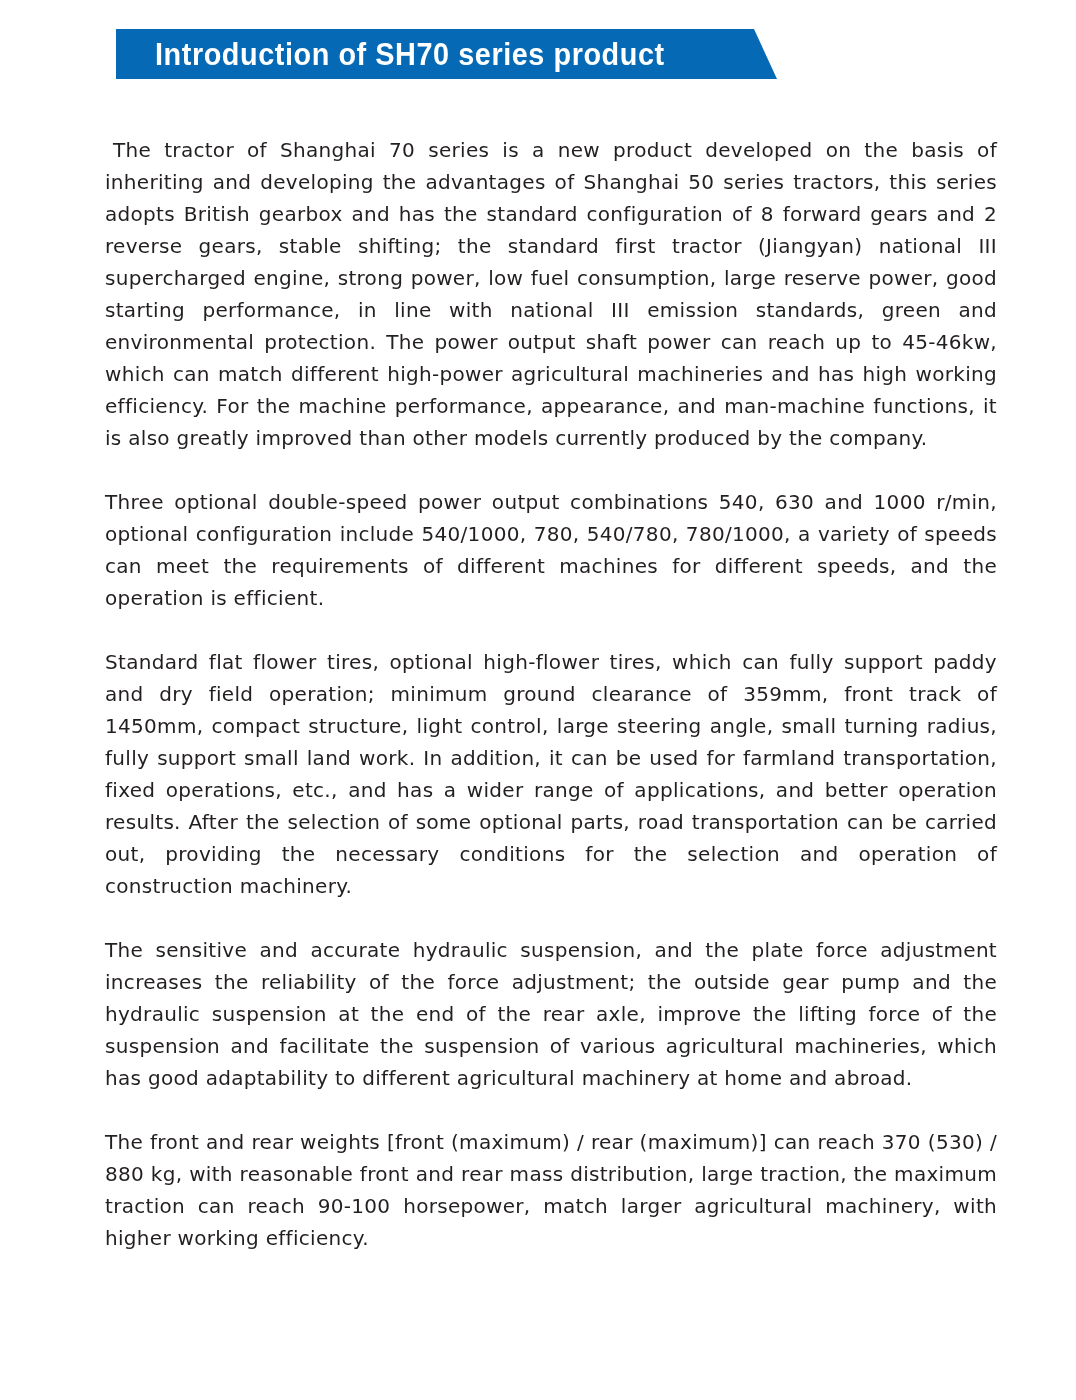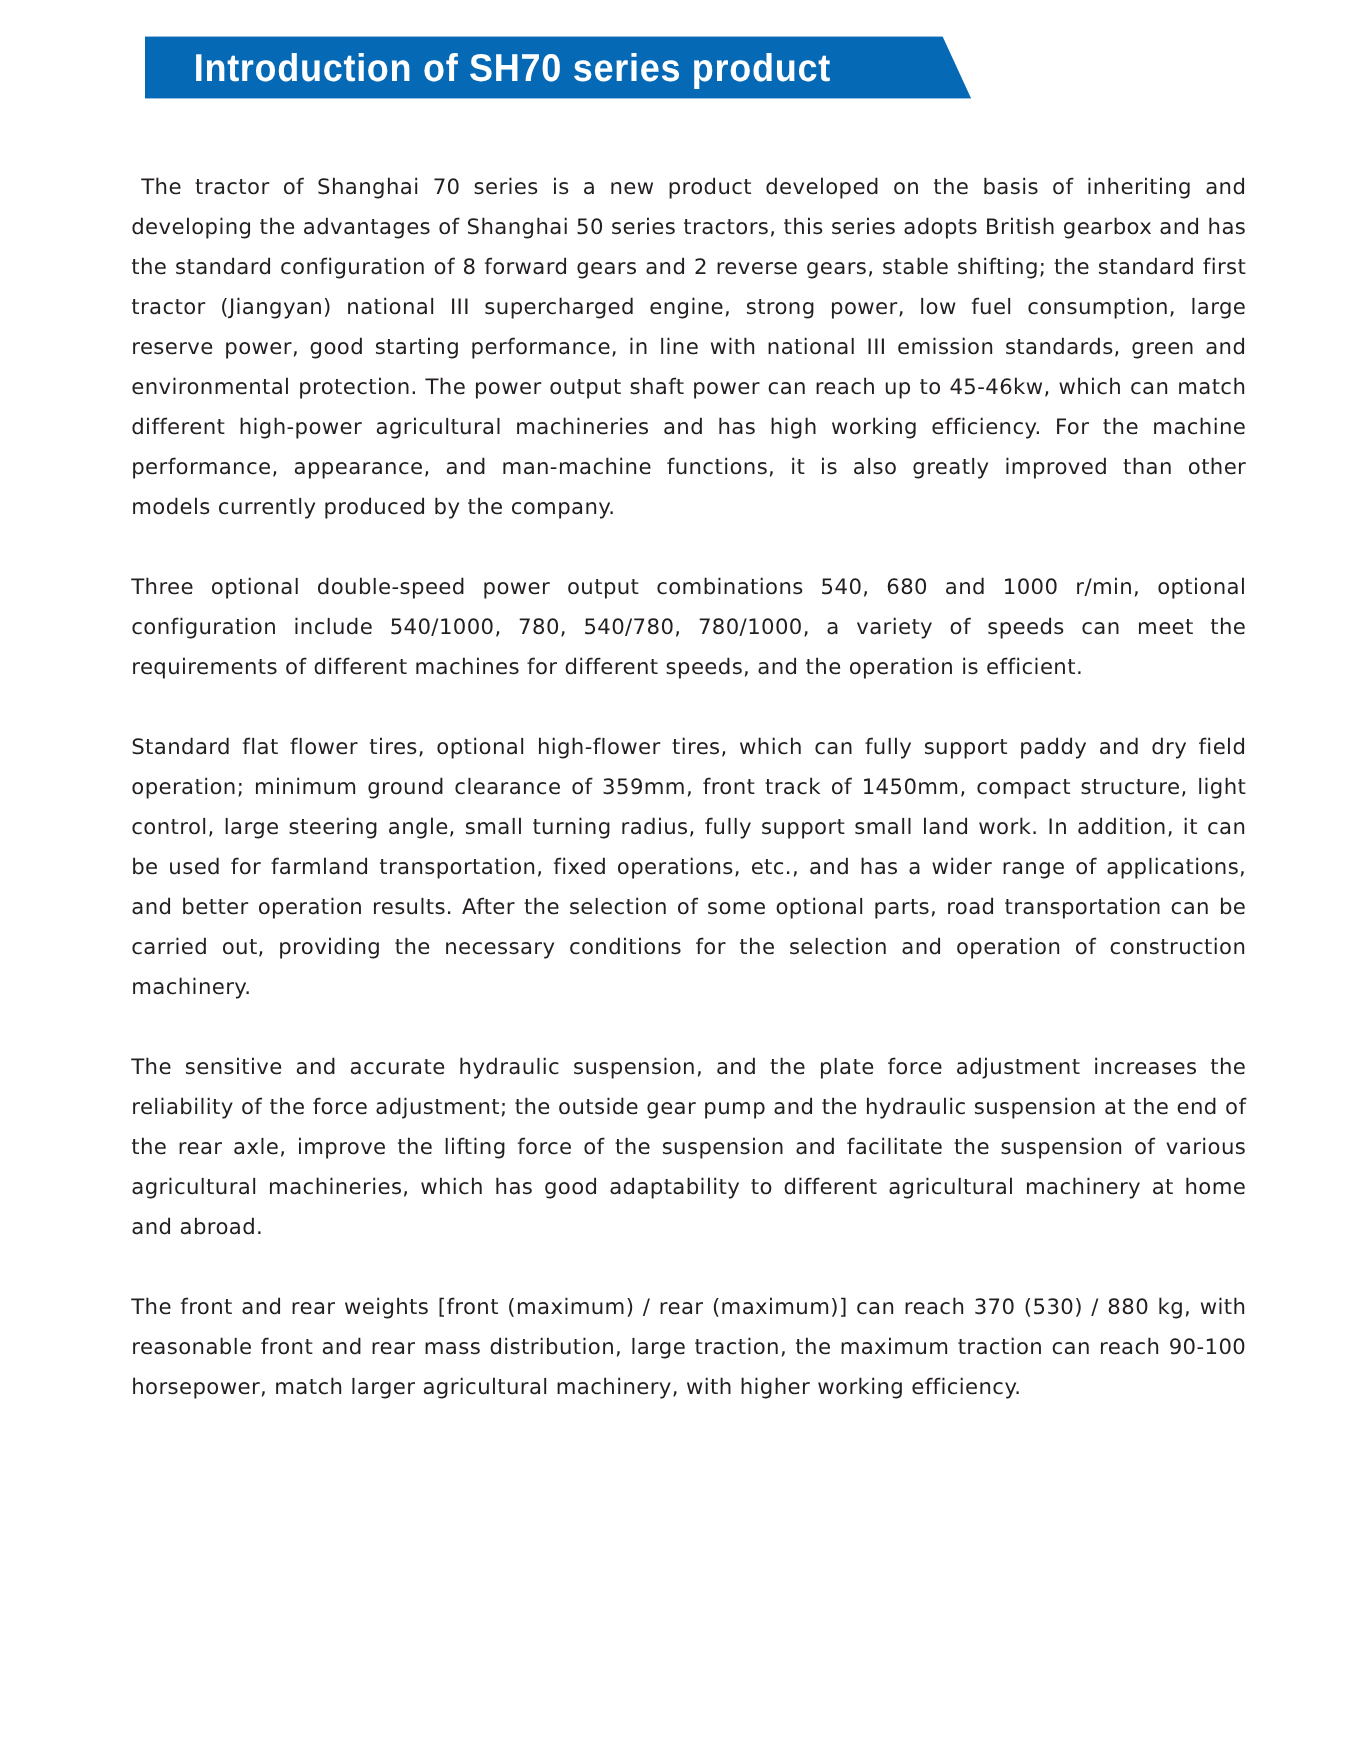--- a/index.html
+++ b/index.html
@@ -36,21 +36,21 @@
       white-space: nowrap;
       transform: scaleX(0.93);
       transform-origin: left center;
     }
     .content {
       position: absolute;
       left: 105px;
       top: 134px;
       width: 892px;
       font-family: "DejaVu Sans", sans-serif;
-      font-size: 17px;
+      font-size: 20px;
       line-height: 32px;
       color: #231f20;
     }
     .para {
       margin: 0 0 32px 0;
       text-align: justify;
       text-align-last: left;
       letter-spacing: 0.3px;
     }
     .para.first {
@@ -58,17 +58,17 @@
     }
   </style>
 </head>
 <body>
 
 <div class="banner"></div>
 <div class="banner-title">Introduction of SH70 series product</div>
 
 <div class="content">
   <p class="para first">The tractor of Shanghai 70 series is a new product developed on the basis of inheriting and developing the advantages of Shanghai 50 series tractors, this series adopts British gearbox and has the standard configuration of 8 forward gears and 2 reverse gears, stable shifting; the standard first tractor (Jiangyan) national III supercharged engine, strong power, low fuel consumption, large reserve power, good starting performance, in line with national III emission standards, green and environmental protection. The power output shaft power can reach up to 45-46kw, which can match different high-power agricultural machineries and has high working efficiency. For the machine performance, appearance, and man-machine functions, it is also greatly improved than other models currently produced by the company.</p>
-  <p class="para">Three optional double-speed power output combinations 540, 680 and 1000 r/min, optional configuration include 540/1000, 780, 540/780, 780/1000, a variety of speeds can meet the requirements of different machines for different speeds, and the operation is efficient.</p>
+  <p class="para">Three optional double-speed power output combinations 540, 630 and 1000 r/min, optional configuration include 540/1000, 780, 540/780, 780/1000, a variety of speeds can meet the requirements of different machines for different speeds, and the operation is efficient.</p>
   <p class="para">Standard flat flower tires, optional high-flower tires, which can fully support paddy and dry field operation; minimum ground clearance of 359mm, front track of 1450mm, compact structure, light control, large steering angle, small turning radius, fully support small land work. In addition, it can be used for farmland transportation, fixed operations, etc., and has a wider range of applications, and better operation results. After the selection of some optional parts, road transportation can be carried out, providing the necessary conditions for the selection and operation of construction machinery.</p>
   <p class="para">The sensitive and accurate hydraulic suspension, and the plate force adjustment increases the reliability of the force adjustment; the outside gear pump and the hydraulic suspension at the end of the rear axle, improve the lifting force of the suspension and facilitate the suspension of various agricultural machineries, which has good adaptability to different agricultural machinery at home and abroad.</p>
   <p class="para">The front and rear weights [front (maximum) / rear (maximum)] can reach 370 (530) / 880 kg, with reasonable front and rear mass distribution, large traction, the maximum traction can reach 90-100 horsepower, match larger agricultural machinery, with higher working efficiency.</p>
 </div>
 
 </body></html>

